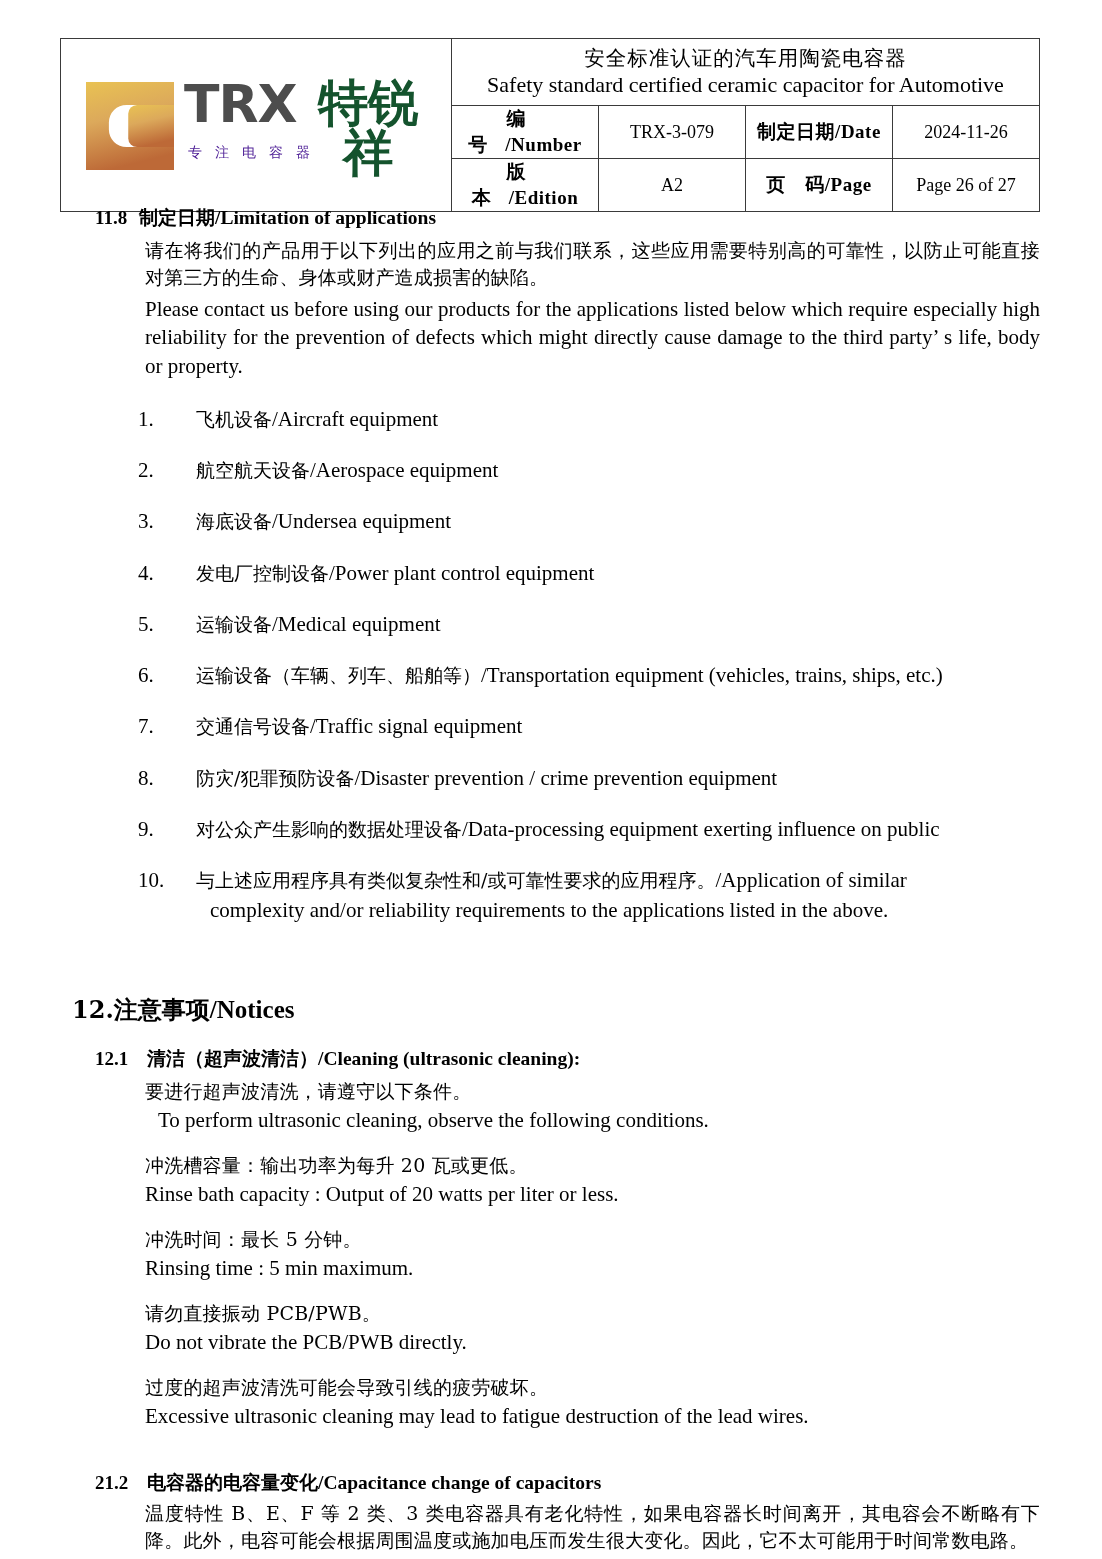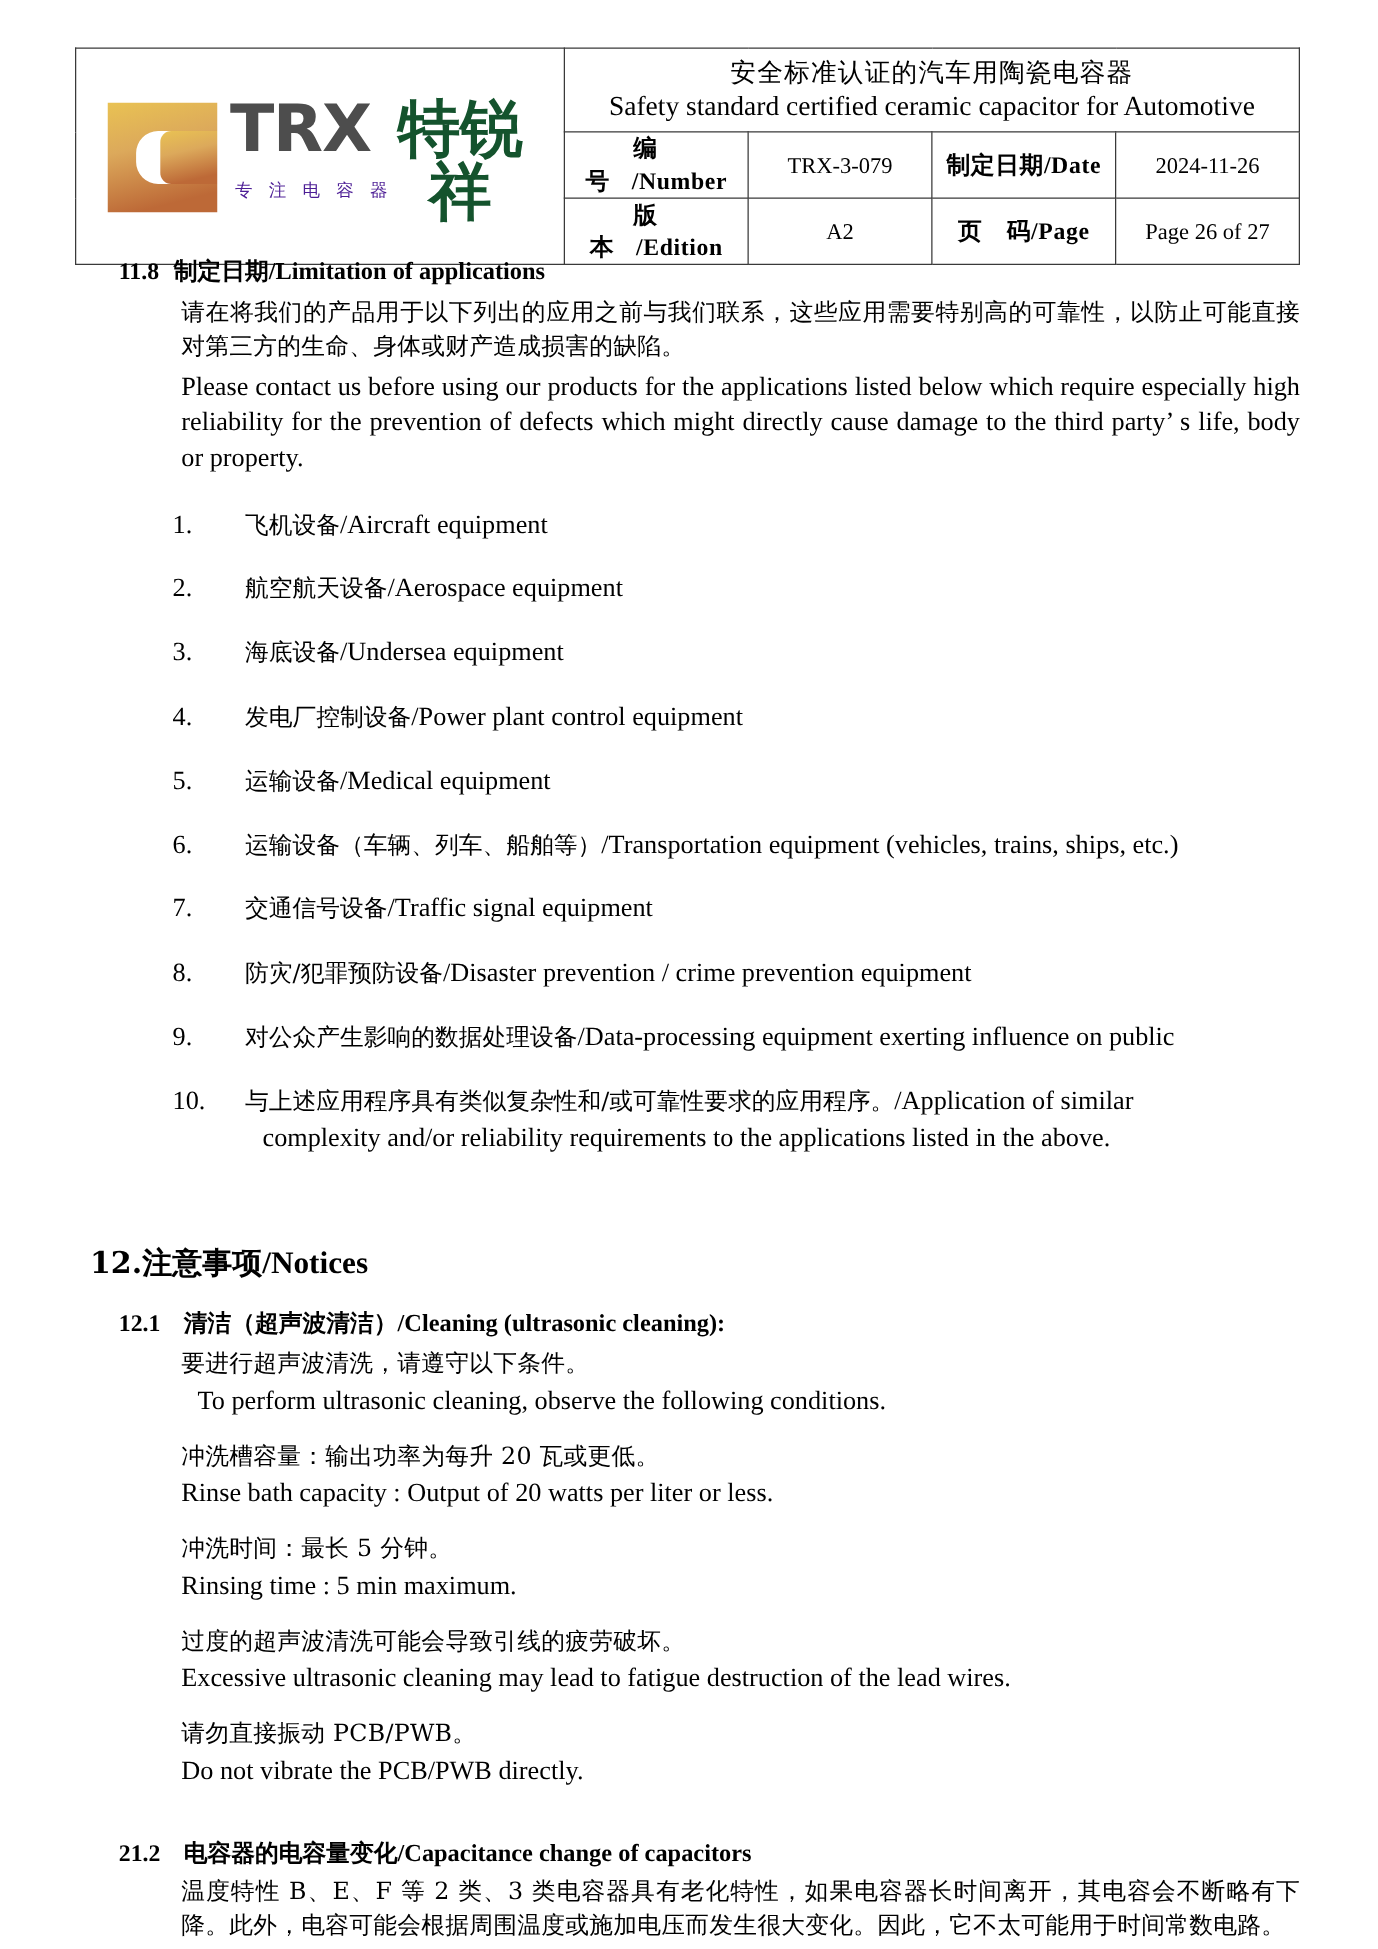--- a/index.html
+++ b/index.html
@@ -324,28 +324,28 @@
       <div class="para-cn">冲洗槽容量：输出功率为每升 20 瓦或更低。</div>
       <div class="para-en">Rinse bath capacity : Output of 20 watts per liter or less.</div>
     </div>
 
     <div class="blk">
       <div class="para-cn">冲洗时间：最长 5 分钟。</div>
       <div class="para-en">Rinsing time : 5 min maximum.</div>
     </div>
 
     <div class="blk">
+      <div class="para-cn">请勿直接振动 PCB/PWB。</div>
+      <div class="para-en">Do not vibrate the PCB/PWB directly.</div>
+    </div>
+
+    <div class="blk">
       <div class="para-cn">过度的超声波清洗可能会导致引线的疲劳破坏。</div>
       <div class="para-en">Excessive ultrasonic cleaning may lead to fatigue destruction of the lead wires.</div>
     </div>
 
-    <div class="blk">
-      <div class="para-cn">请勿直接振动 PCB/PWB。</div>
-      <div class="para-en">Do not vibrate the PCB/PWB directly.</div>
-    </div>
-
     <div class="sub-head" style="margin-top:40px;"><span class="num">21.2</span><span>电容器的电容量变化</span><span class="en">/Capacitance change of capacitors</span></div>
 
     <div class="para-cn justify" style="margin-top:4px;">温度特性 B、E、F 等 2 类、3 类电容器具有老化特性，如果电容器长时间离开，其电容会不断略有下降。此外，电容可能会根据周围温度或施加电压而发生很大变化。因此，它不太可能用于时间常数电路。</div>
     <div class="para-en justify indent-en" style="margin-top:2px;margin-left:148px;text-indent:12px;">Class 2 and 3 capacitors like temperature characteristic B, E and F have an aging characteristic, whereby the capacitor continually decreases its capacitance slightly if the capacitor leaves for a long time. Moreover, capacitance might change greatly depending on a surrounding temperature or an applied voltage. So, it is not likely to be able to use for the time constant circuit.</div>
 
   </div>
 </div>
 
 </body></html>

